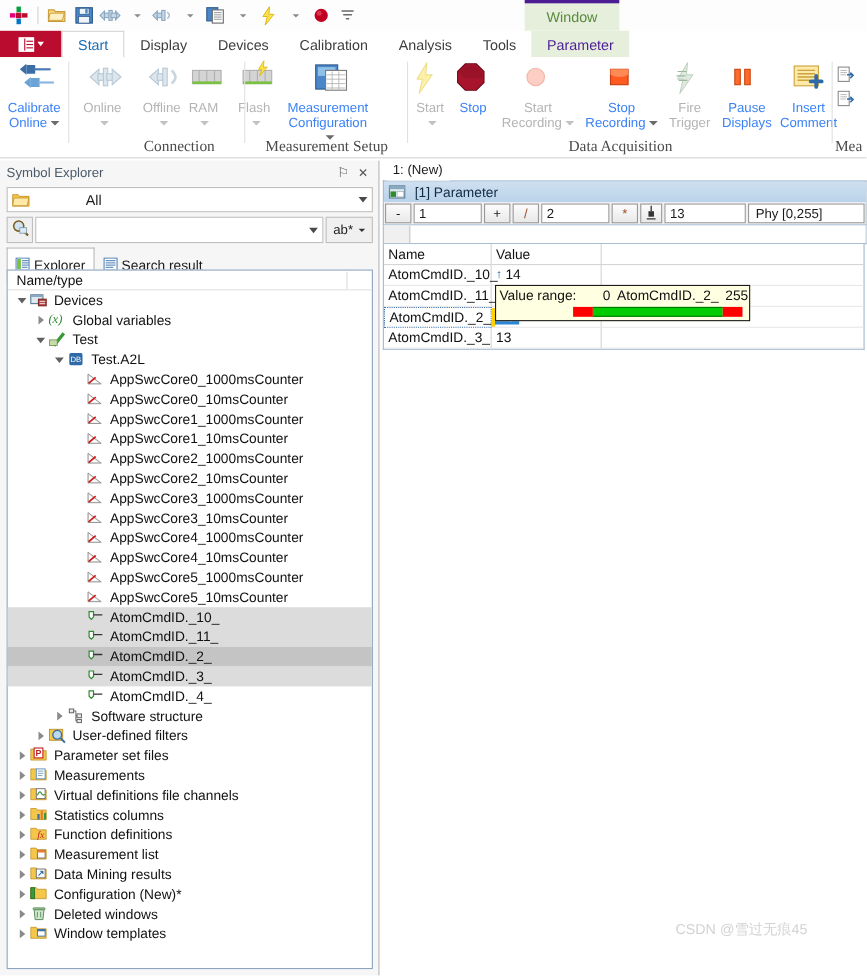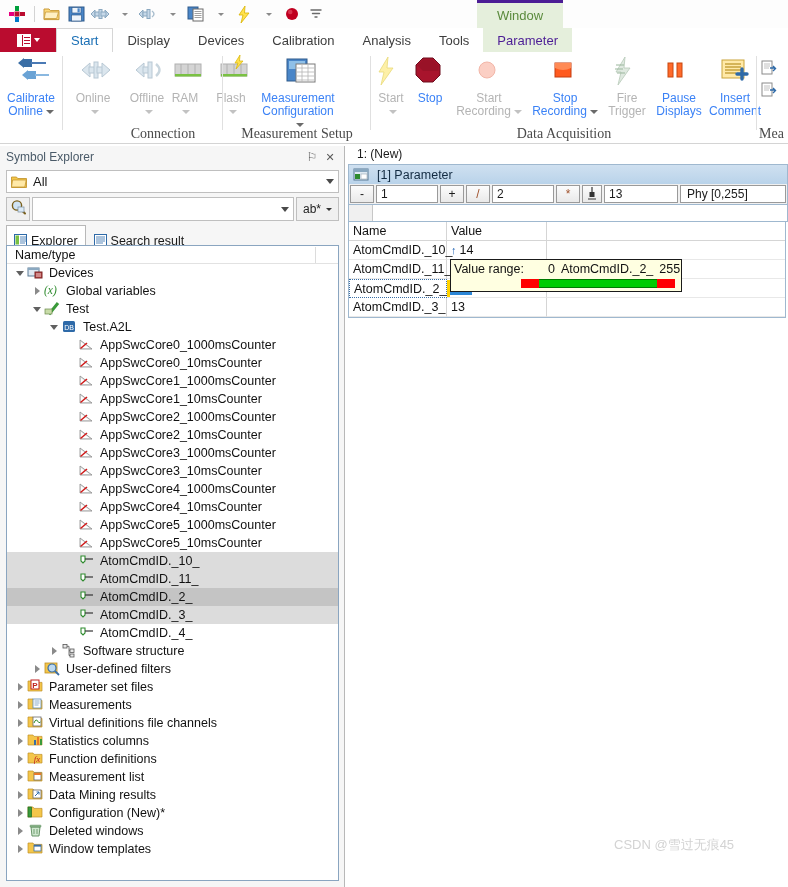--- a/index.html
+++ b/index.html
@@ -105,21 +105,21 @@
   }
   .dock-title {
     position: absolute; left: 0; top: 0; width: 345px; height: 22px;
     display: flex; align-items: center; padding: 0 6px; color: #4a5a68; font-size: 12px;
   }
   .dock-title .spacer { flex: 1; }
   .dock-btn { width: 18px; height: 16px; display: flex; align-items: center; justify-content: center; color: #5a5a5a; }
 
   .filter-row {
     position: absolute; left: 6px; top: 24px; width: 333px; height: 23px;
-    background: #fff; border: 1px solid #bfbfbf; display: flex; align-items: center; padding: 0 4px;
+    background: #fff; border: 1px solid #bfbfbf; display: flex; align-items: center; padding: 0 4px; gap: 45px;
   }
   .folder-ico { width: 16px; height: 13px; position: relative; margin-right: 6px; }
   .filter-row .txt { flex: 1; font-size: 13px; color: #1a1a1a; }
   .chev-down {
     width: 0; height: 0; border-left: 4px solid transparent; border-right: 4px solid transparent;
     border-top: 5px solid #4a4a4a;
   }
 
   .search-row { position: absolute; left: 6px; top: 51px; width: 333px; height: 24px; display: flex; gap: 2px; }
   .search-ico-box {

